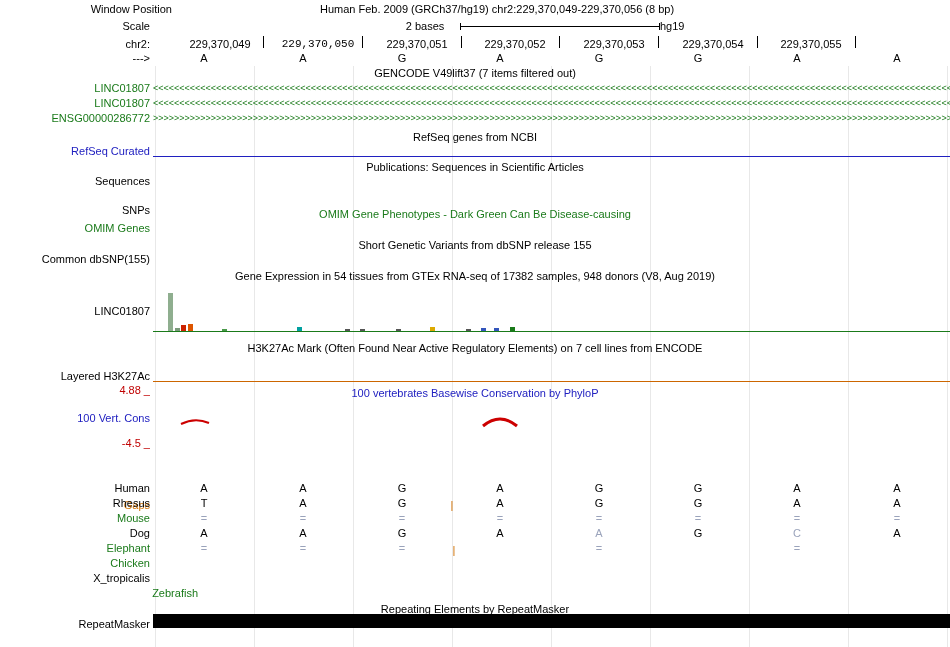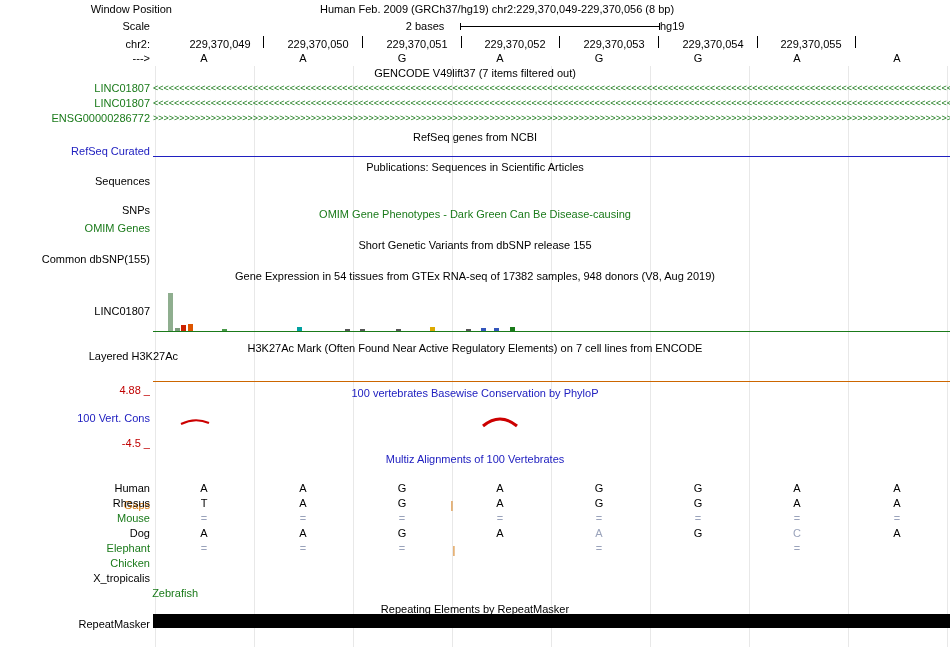--- a/index.html
+++ b/index.html
@@ -68,21 +68,21 @@
 
   <div class="scalebar" style="left:460px;top:26px;width:200px;"></div>
   <div class="scalebar-end" style="left:460px;top:23px;"></div>
   <div class="scalebar-end" style="left:659px;top:23px;"></div>
 
   <div class="lbl" style="left:0;top:38px;width:150px;">chr2:</div>
   <div class="lbl" style="left:0;top:52px;width:150px;">---&gt;</div>
 
   <div class="ctr" style="left:175px;top:38px;width:90px;">229,370,049</div>
   <div class="tick" style="left:263px;top:36px;height:12px;"></div>
-  <div class="ctr" style="left:273px;top:38px;width:90px;">229,370,050</div>
+  <div class="ctr" style="left:273px;top:38px;width:90px;font-family:Liberation Mono, monospace;">229,370,050</div>
   <div class="tick" style="left:362px;top:36px;height:12px;"></div>
   <div class="ctr" style="left:372px;top:38px;width:90px;">229,370,051</div>
   <div class="tick" style="left:461px;top:36px;height:12px;"></div>
   <div class="ctr" style="left:470px;top:38px;width:90px;">229,370,052</div>
   <div class="tick" style="left:559px;top:36px;height:12px;"></div>
   <div class="ctr" style="left:569px;top:38px;width:90px;">229,370,053</div>
   <div class="tick" style="left:658px;top:36px;height:12px;"></div>
   <div class="ctr" style="left:668px;top:38px;width:90px;">229,370,054</div>
   <div class="tick" style="left:757px;top:36px;height:12px;"></div>
   <div class="ctr" style="left:766px;top:38px;width:90px;">229,370,055</div>
@@ -143,35 +143,34 @@
     <div class="gtexbar" style="left:243px;height:2px;background:#555555;"></div>
     <div class="gtexbar" style="left:277px;height:4px;background:#ddaa00;"></div>
     <div class="gtexbar" style="left:313px;height:2px;background:#555555;"></div>
     <div class="gtexbar" style="left:328px;height:3px;background:#3355bb;"></div>
     <div class="gtexbar" style="left:341px;height:3px;background:#3355bb;"></div>
     <div class="gtexbar" style="left:357px;height:4px;background:#1a7a1a;"></div>
   </div>
   <div class="wig-baseline" style="top:331px;"></div>
 
   <div class="title-ctr" style="top:342px;">H3K27Ac Mark (Often Found Near Active Regulatory Elements) on 7 cell lines from ENCODE</div>
-  <div class="lbl" style="left:0;top:350px;width:150px;padding-left:28px;">Layered H3K27Ac</div>
+  <div class="lbl" style="left:0;top:370px;width:150px;">Layered H3K27Ac</div>
   <div class="hr" style="left:153px;top:381px;width:797px;background:#cc6600;"></div>
 
   <div class="title-ctr blue" style="top:387px;">100 vertebrates Basewise Conservation by PhyloP</div>
   <div class="lbl red" style="left:0;top:384px;width:150px;">4.88 _</div>
   <div class="lbl blue" style="left:0;top:412px;width:150px;">100 Vert. Cons</div>
   <div class="lbl red" style="left:0;top:437px;width:150px;">-4.5 _</div>
   <div class="consbox" style="top:390px;height:58px;">
     <svg width="797" height="58" style="display:block;">
       <path d="M 28 34 Q 42 27 56 33" stroke="#cc0000" stroke-width="2" fill="none"></path>
       <path d="M 330 36 Q 347 22 364 36" stroke="#cc0000" stroke-width="3" fill="none"></path>
     </svg>
   </div>
 
-  <div class="title-ctr blue" style="top:453px;">Multiz Alignments of 100 Vertebrates</div>
   <div class="lbl orange" style="left:0;top:467px;width:150px;">Gaps</div>
   <div class="ctr orange" style="left:444px;top:467px;width:16px;">|</div>
 
   <div class="lbl" style="left:0;top:482px;width:150px;color:#000;">Human</div>
   <div class="lbl" style="left:0;top:497px;width:150px;color:#000;">Rhesus</div>
   <div class="lbl green" style="left:0;top:512px;width:150px;">Mouse</div>
   <div class="lbl" style="left:0;top:527px;width:150px;color:#000;">Dog</div>
   <div class="lbl green" style="left:0;top:542px;width:150px;">Elephant</div>
   <div class="lbl green" style="left:0;top:557px;width:150px;">Chicken</div>
   <div class="lbl" style="left:0;top:572px;width:150px;color:#000;">X_tropicalis</div>

